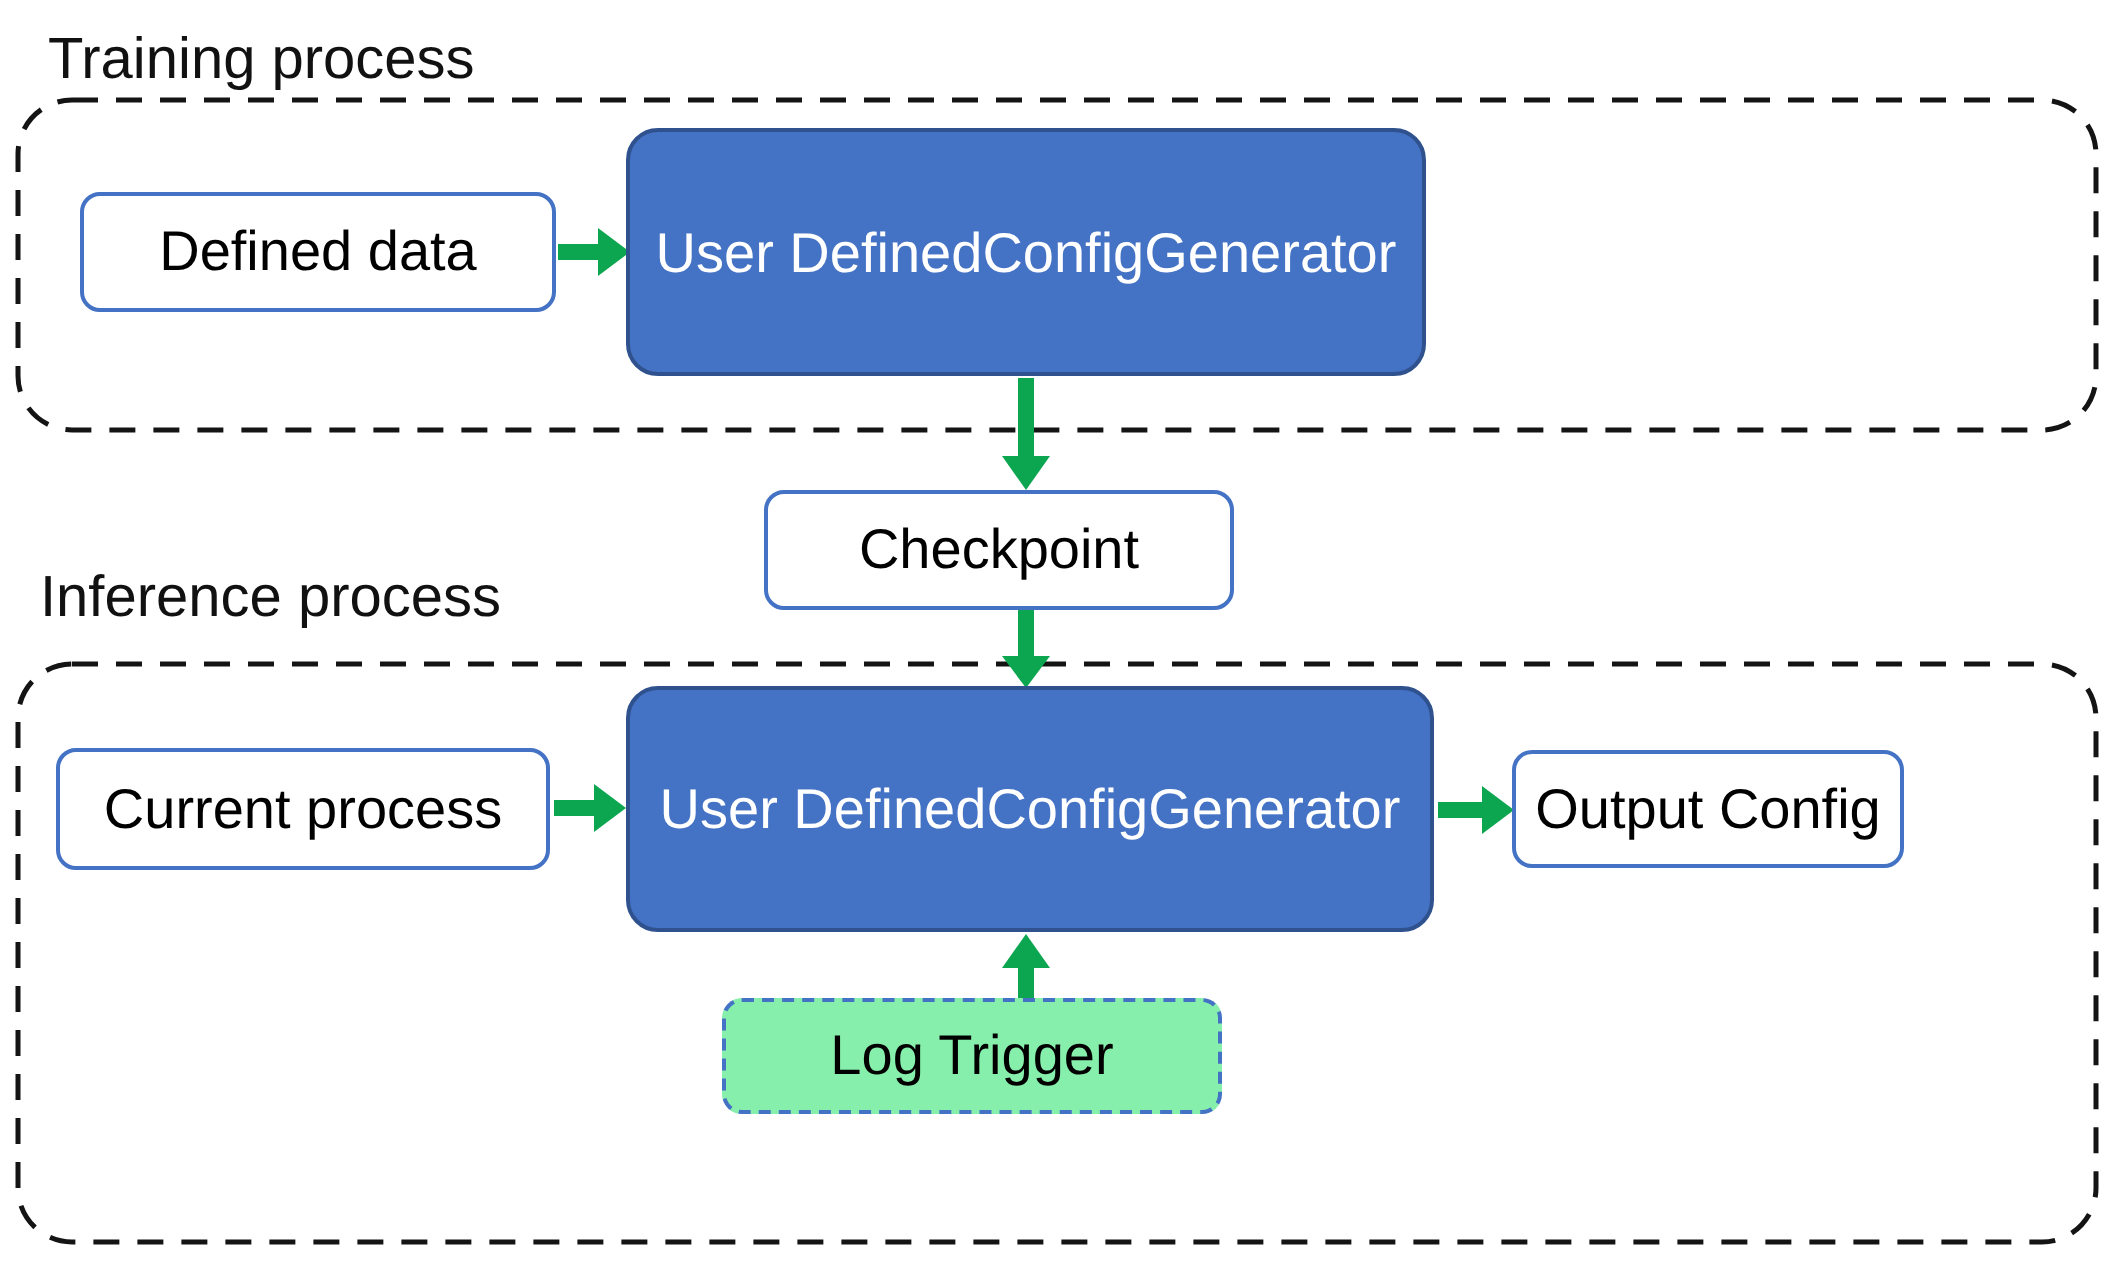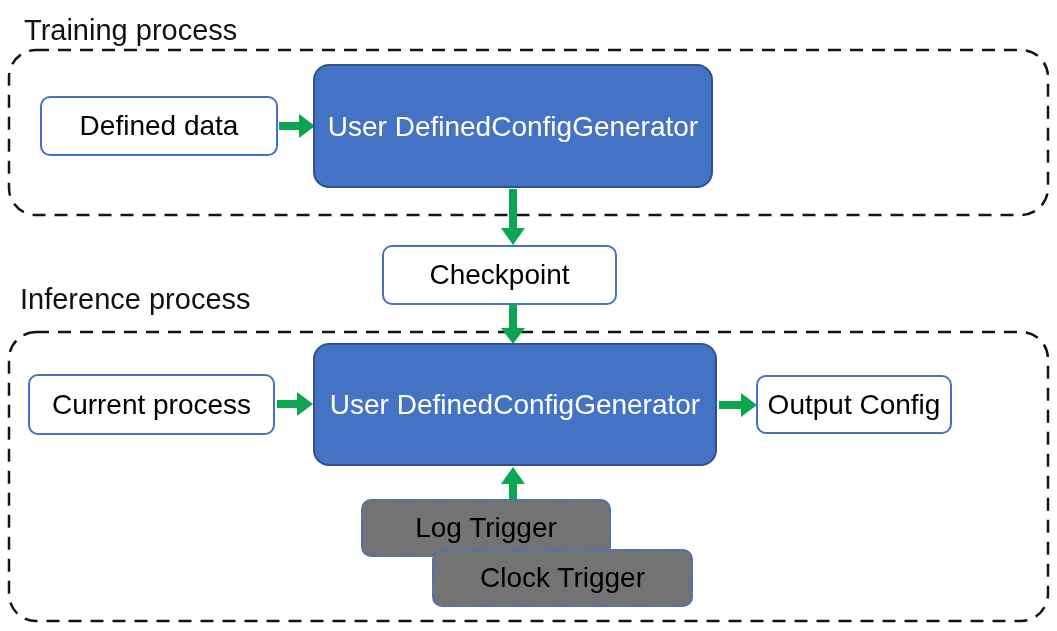--- a/index.html
+++ b/index.html
@@ -51,21 +51,21 @@
     flex-direction: row;
   }
   .node-light {
     background: #ffffff;
     border: 2px solid var(--box-border, #4472C4);
     border-radius: 10px;
     color: #000000;
     font-size: 28px;
   }
   .node-trigger {
-    background: #737373;
+    background: #86efac;
     border: 2.5px dashed var(--box-border, #4472C4);
     border-radius: 10px;
     color: #000000;
     font-size: 28px;
   }
 </style>
 </head>
 <body>
 
 <div class="canvas">
@@ -117,15 +117,14 @@
 
   <div class="node node-blue" style="left:313px; top:343px; width:404px; height:123px;">
     <span>User Defined</span>
     <span>ConfigGenerator</span>
   </div>
 
   <div class="node node-light" style="left:756px; top:375px; width:196px; height:59px;">Output Config</div>
 
   <div class="node node-trigger" style="left:361px; top:499px; width:250px; height:58px; z-index:2;">Log Trigger</div>
 
-  <div class="node node-trigger" style="left:432px; top:549px; width:261px; height:58px; z-index:3;">Clock Trigger</div>
 
 </div>
 
 </body></html>

